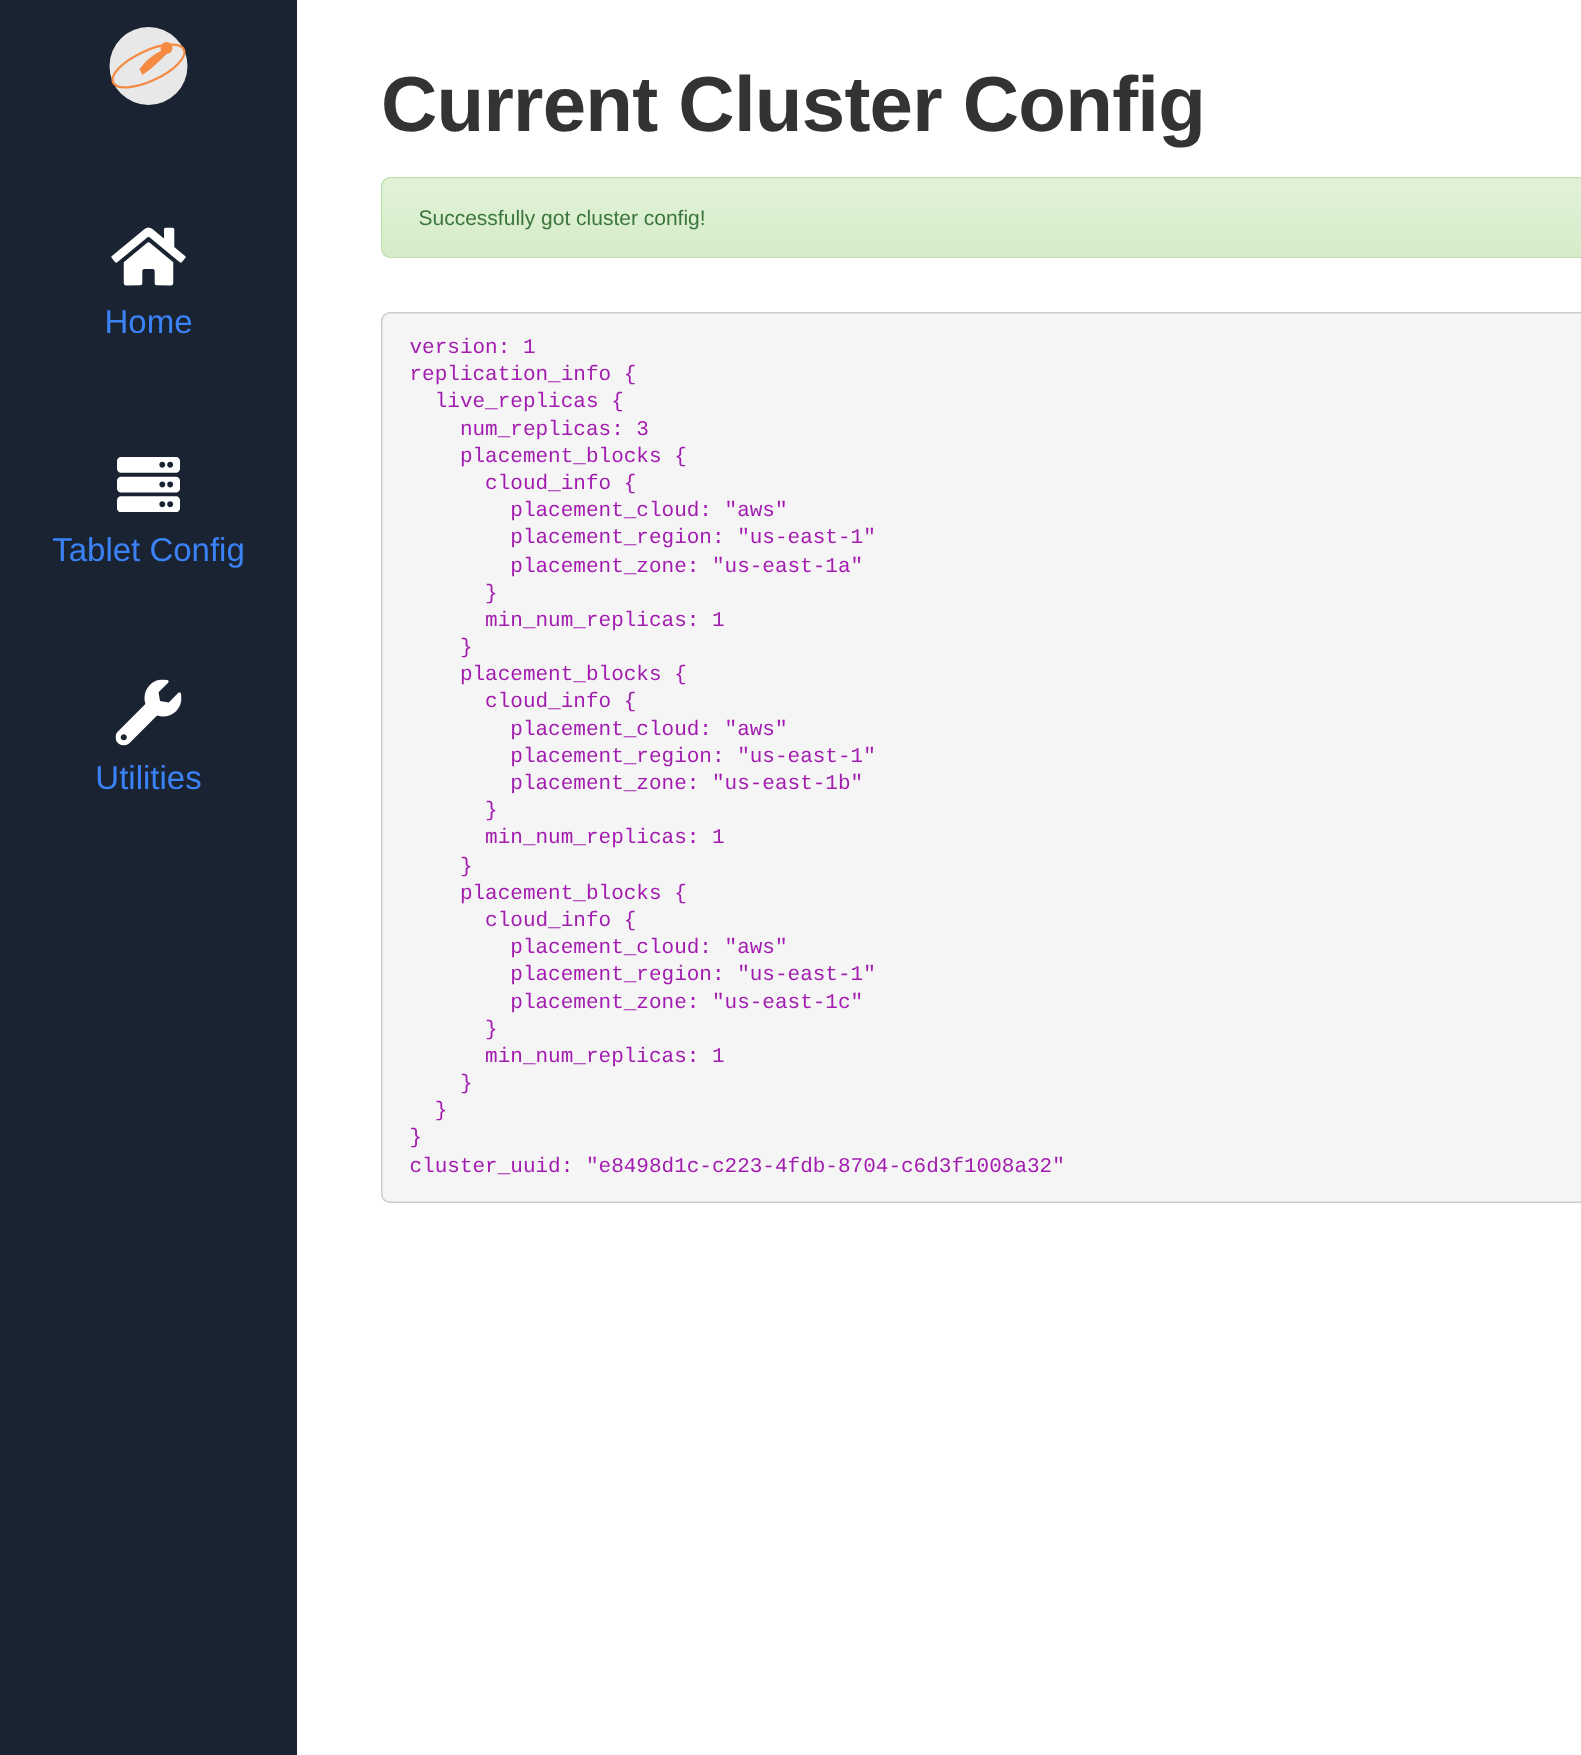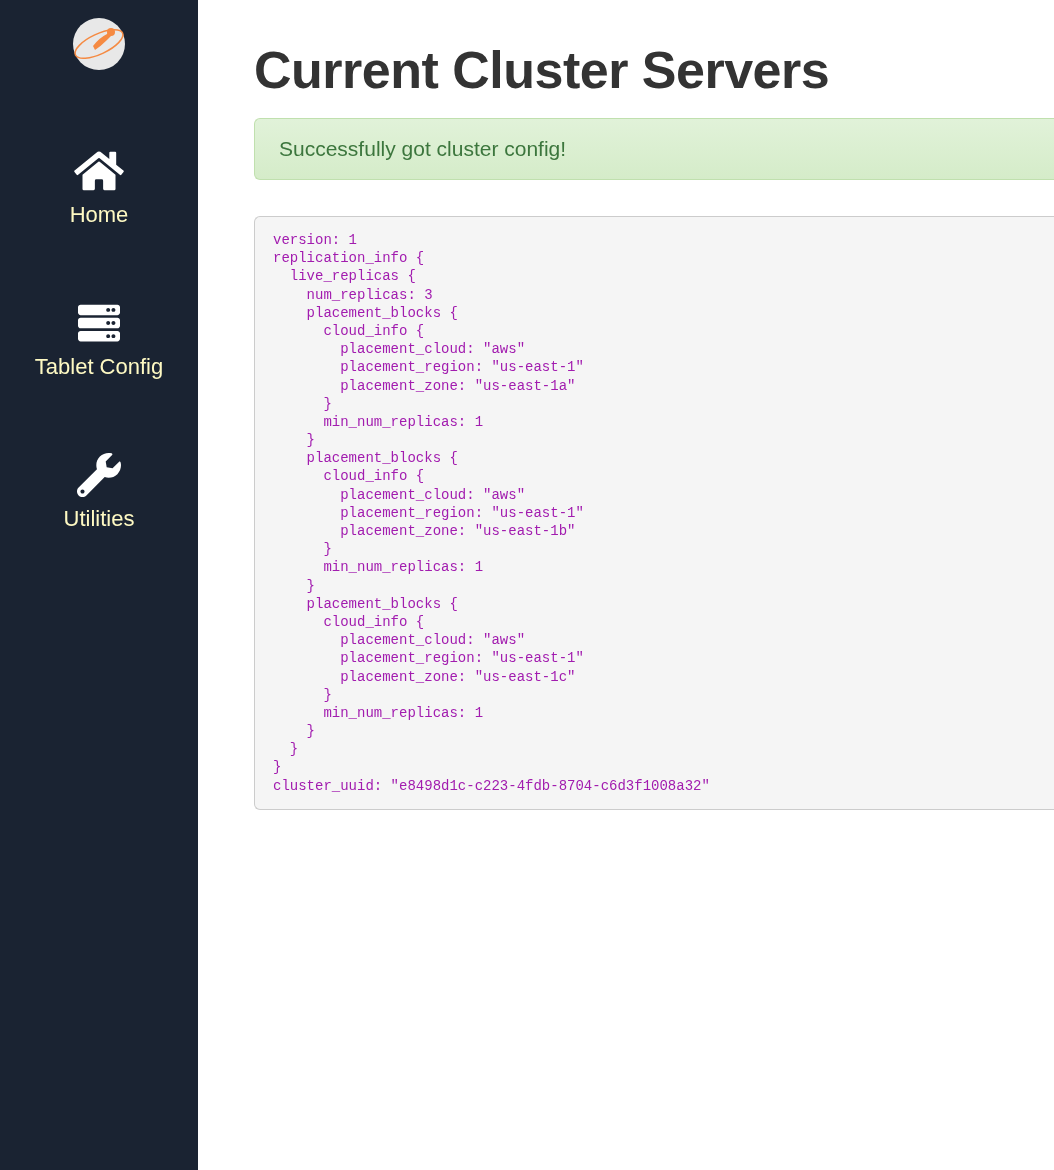--- a/index.html
+++ b/index.html
@@ -44,42 +44,42 @@
       width: 56px;
       height: 42px;
       display: flex;
       align-items: center;
       justify-content: center;
       margin-bottom: 10px;
     }
     .nav-label {
       font-size: 22px;
       font-weight: 400;
-      color: #fef9c3;
+      color: #3b82f6;
     }
     .main {
       flex: 1;
       padding: 40px 0 40px 56px;
       overflow-x: hidden;
     }
     .page-title {
       font-size: 52px;
       font-weight: 700;
       color: #333;
       margin-bottom: 18px;
       letter-spacing: -0.5px;
     }
     .alert-success {
       background: linear-gradient(to bottom, #e1f2d9, #d5ecc9);
       border: 1px solid #c0e0ae;
       border-radius: 6px 0 0 6px;
       border-right: none;
       padding: 18px 24px;
       color: #3c763d;
-      font-size: 21px;
+      font-size: 14px;
       margin-bottom: 36px;
     }
     .config-block {
       background: #f5f5f5;
       border: 1px solid #ccc;
       border-radius: 6px 0 0 6px;
       border-right: none;
       padding: 14px 18px;
       font-family: "SF Mono", Menlo, Monaco, Consolas, "Courier New", monospace;
       font-size: 14px;
@@ -125,21 +125,21 @@
     <span class="nav-icon">
       <svg width="44" height="44" viewBox="0 0 512 512" fill="#fff">
         <path d="M507.73 109.1c-2.24-9.03-13.54-12.09-20.12-5.51l-74.36 74.36-67.88-11.31-11.31-67.88 74.36-74.36c6.62-6.62 3.43-17.9-5.66-20.16-47.38-11.74-99.55.91-136.58 37.93-39.64 39.64-50.55 97.1-34.05 147.2L18.74 402.76c-24.99 24.99-24.99 65.51 0 90.5 24.99 24.99 65.51 24.99 90.5 0l213.21-213.21c50.12 16.71 107.47 5.68 147.37-34.22 37.07-37.07 49.7-89.32 37.91-136.73zM64 472c-13.25 0-24-10.75-24-24 0-13.26 10.75-24 24-24s24 10.74 24 24c0 13.25-10.75 24-24 24z"></path>
       </svg>
     </span>
     <span class="nav-label">Utilities</span>
   </div>
 </nav>
 
 <main class="main">
-  <h1 class="page-title">Current Cluster Servers</h1>
+  <h1 class="page-title">Current Cluster Config</h1>
   <div class="alert-success">
     <span>Successfully got cluster config!</span>
   </div>
   <pre class="config-block">version: 1
 replication_info {
   live_replicas {
     num_replicas: 3
     placement_blocks {
       cloud_info {
         placement_cloud: "aws"

